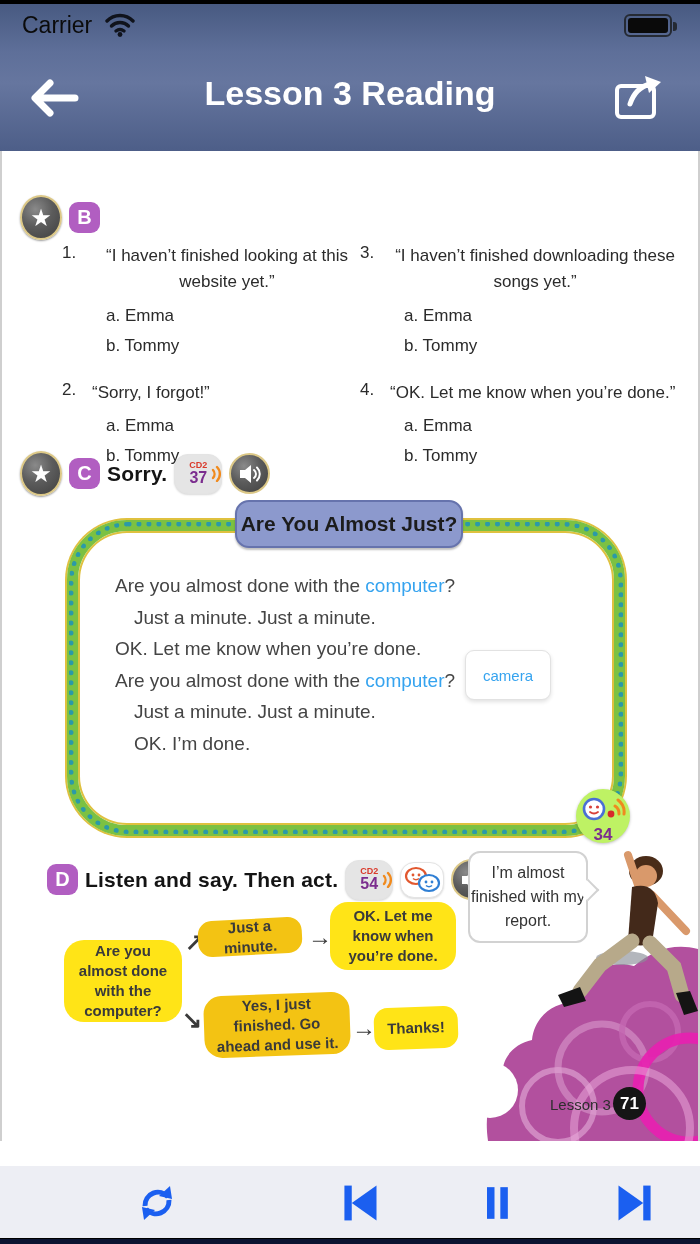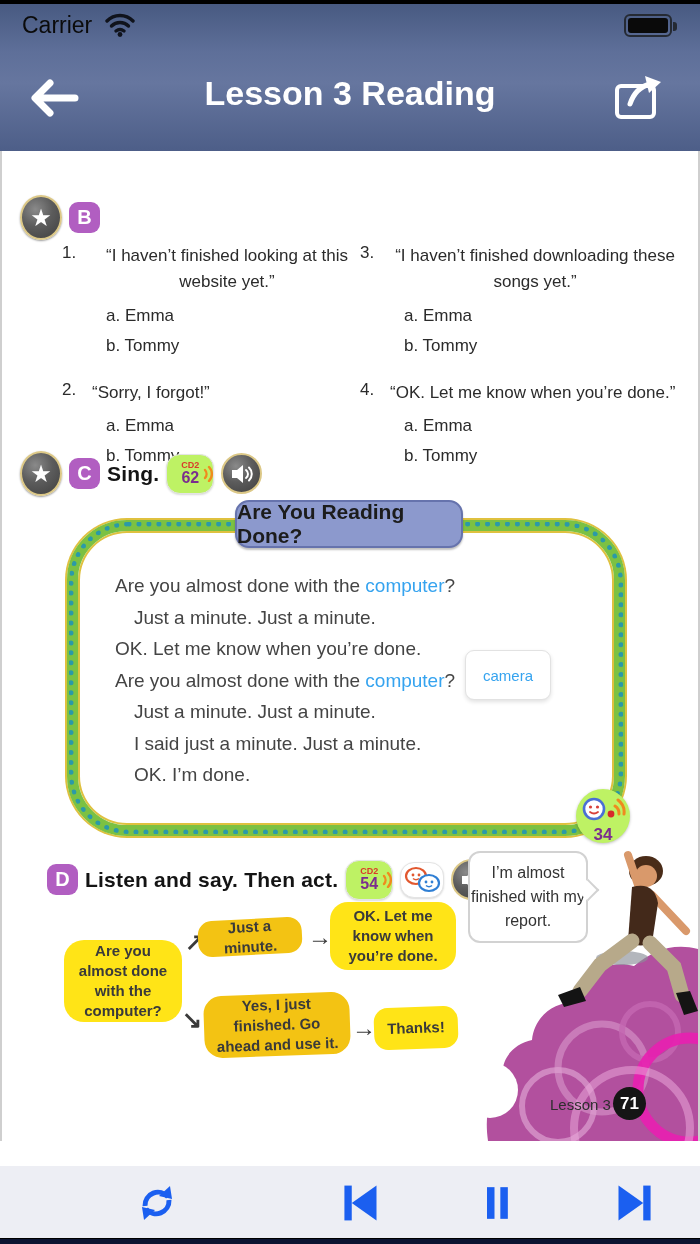--- a/index.html
+++ b/index.html
@@ -29,21 +29,21 @@
   #page { position:absolute; left:0; top:151px; width:700px; height:990px; background:#fff;
     border-left:2px solid #cfcfcf; border-right:2px solid #cfcfcf; overflow:hidden; }
   .sec-row { position:absolute; display:flex; align-items:center; gap:7px; }
   .star-btn { width:42px; height:45px; border-radius:50%;
     background:radial-gradient(circle at 35% 30%, #8a8a8a 0%, #5c5c5c 45%, #3f3f3f 100%);
     border:2px solid #dcc887; display:flex; align-items:center; justify-content:center;
     color:#fff; font-size:24px; cursor:pointer; box-shadow:0 1px 2px rgba(0,0,0,.4); }
   .letter-badge { width:31px; height:31px; border-radius:9px; background:#b15ec1; color:#fff;
     font-weight:700; font-size:20px; display:flex; align-items:center; justify-content:center; }
   .sec-title { font-size:21px; font-weight:700; color:#141414; letter-spacing:.2px; }
-  .cd-badge { position:relative; width:48px; height:40px; background:#bef264; border:1px solid #e4e4e4;
+  .cd-badge { position:relative; width:48px; height:40px; background:#e5e5e5; border:1px solid #e4e4e4;
     border-radius:14px; box-shadow:0 1px 2px rgba(0,0,0,.15); display:flex; flex-direction:column;
     align-items:center; justify-content:center; line-height:1; }
   .cd-badge .cd { font-size:9px; font-weight:700; color:#d93a2b; }
   .cd-badge .num { font-size:16px; font-weight:700; color:#7b2d8e; }
   .cd-badge svg { position:absolute; right:-4px; top:9px; }
   .speaker-btn { width:41px; height:41px; border-radius:50%;
     background:radial-gradient(circle at 35% 30%, #8a8a8a 0%, #5c5c5c 45%, #3f3f3f 100%);
     border:2px solid #dcc887; display:flex; align-items:center; justify-content:center; cursor:pointer; }
   .faces-badge { width:44px; height:36px; background:#fff; border:1px solid #e4e4e4; border-radius:14px;
     box-shadow:0 1px 2px rgba(0,0,0,.15); display:flex; align-items:center; justify-content:center; }
@@ -189,50 +189,49 @@
           <div class="qopt">b. Tommy</div>
         </div>
       </div>
     </div>
 
     <div class="sec-row" style="left:18px; top:300px;">
       <span class="star-btn">
           <span>★</span>
         </span>
       <span class="letter-badge">C</span>
-      <span class="sec-title">Sing.</span>
+      <span class="sec-title">Sorry.</span>
       <span class="cd-badge">
         <span class="cd">CD2</span>
-        <span class="num">62</span>
+        <span class="num">37</span>
         <svg width="14" height="18" viewBox="0 0 14 18">
           <path d="M2 6 A6 6 0 0 1 2 14" fill="none" stroke="#f08a1d" stroke-width="2.4" stroke-linecap="round"></path>
           <path d="M6 3 A10 10 0 0 1 6 17" fill="none" stroke="#f08a1d" stroke-width="2.4" stroke-linecap="round"></path>
         </svg>
       </span>
       <span class="speaker-btn">
         <svg width="24" height="22" viewBox="0 0 24 22">
           <path d="M2 7v8h5l6 5V2L7 7H2z" fill="#fff"></path>
           <path d="M16 7a5 5 0 0 1 0 8 M19 4.5a9 9 0 0 1 0 13" fill="none" stroke="#fff" stroke-width="2" stroke-linecap="round"></path>
         </svg>
       </span>
     </div>
 
     <div id="song-frame">
         <div id="song-beads"></div>
       </div>
     <div id="song-banner">
-      <span>Are You Reading Done?</span>
+      <span>Are You Almost Just?</span>
     </div>
     <div id="lyrics">
       <div class="lyric"><span>Are you almost done with the </span><span class="hl">computer</span><span>?</span></div>
       <div class="lyric ind">Just a minute. Just a minute.</div>
       <div class="lyric">OK. Let me know when you’re done.</div>
       <div class="lyric"><span>Are you almost done with the </span><span class="hl">computer</span><span>?</span></div>
       <div class="lyric ind">Just a minute. Just a minute.</div>
-      <div class="lyric ind">I said just a minute. Just a minute.</div>
       <div class="lyric ind">OK. I’m done.</div>
     </div>
     <div id="camera-card">
       <span>camera</span>
     </div>
     <div id="badge34">
       <svg width="46" height="30" viewBox="0 0 46 30" style="margin-top:5px">
         <circle cx="14" cy="15" r="10" fill="#fff" stroke="#4a6fd4" stroke-width="2.6"></circle>
         <circle cx="10.5" cy="13" r="1.6" fill="#d8403a"></circle>
           <circle cx="17.5" cy="13" r="1.6" fill="#d8403a"></circle>

